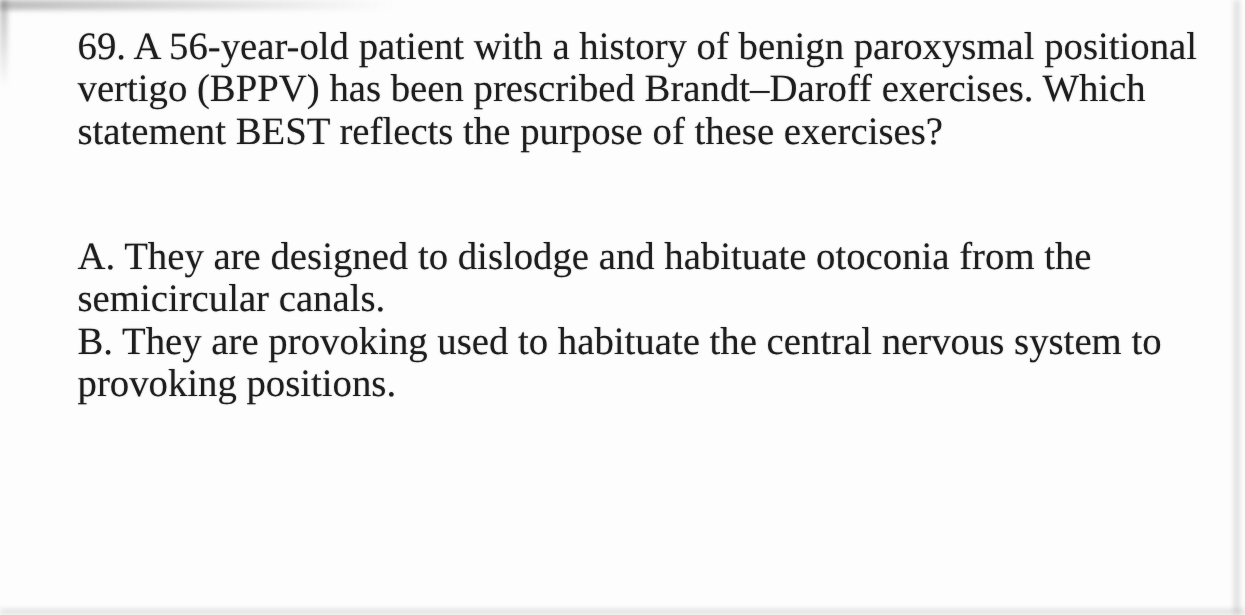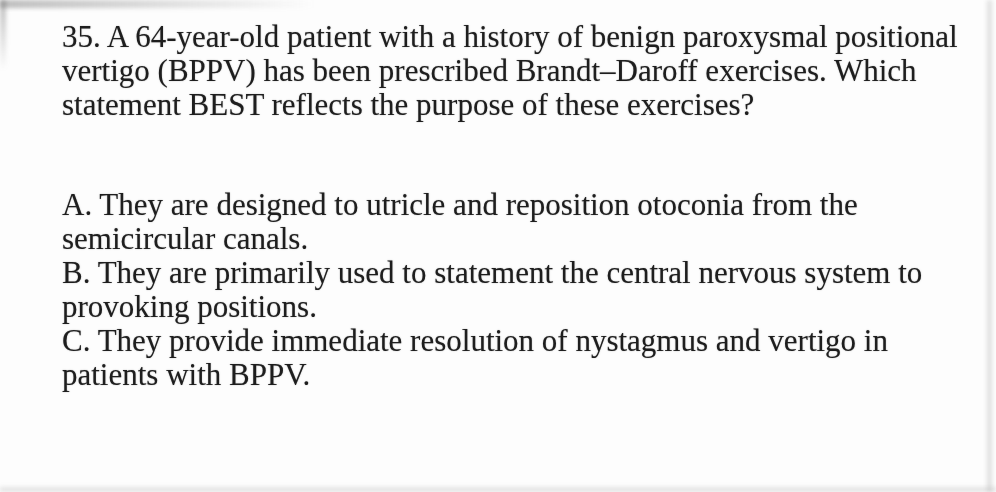--- a/index.html
+++ b/index.html
@@ -58,26 +58,25 @@
     pointer-events: none;
   }
 </style>
 </head>
 <body>
 
 <div class="page">
 
   <div class="content">
 
-    <p class="question">35. A 64-year-old patient with a history of benign paroxysmal positional vertigo (BPPV) has been prescribed Brandt–Daroff exercises. Which statement BEST reflects the purpose of these exercises?</p>
+    <p class="question">69. A 56-year-old patient with a history of benign paroxysmal positional vertigo (BPPV) has been prescribed Brandt–Daroff exercises. Which statement BEST reflects the purpose of these exercises?</p>
 
     <div class="options">
-      <p><span>A.</span> <span>They are designed to utricle and reposition otoconia from the semicircular canals.</span></p>
-      <p><span>B.</span> <span>They are primarily used to statement the central nervous system to provoking positions.</span></p>
-      <p><span>C.</span> <span>They provide immediate resolution of nystagmus and vertigo in patients with BPPV.</span></p>
+      <p><span>A.</span> <span>They are designed to dislodge and habituate otoconia from the semicircular canals.</span></p>
+      <p><span>B.</span> <span>They are provoking used to habituate the central nervous system to provoking positions.</span></p>
     </div>
 
   </div>
 
   <div class="edge-top"></div>
   <div class="edge-left"></div>
   <div class="edge-right"></div>
   <div class="edge-bottom"></div>
 
 </div>

